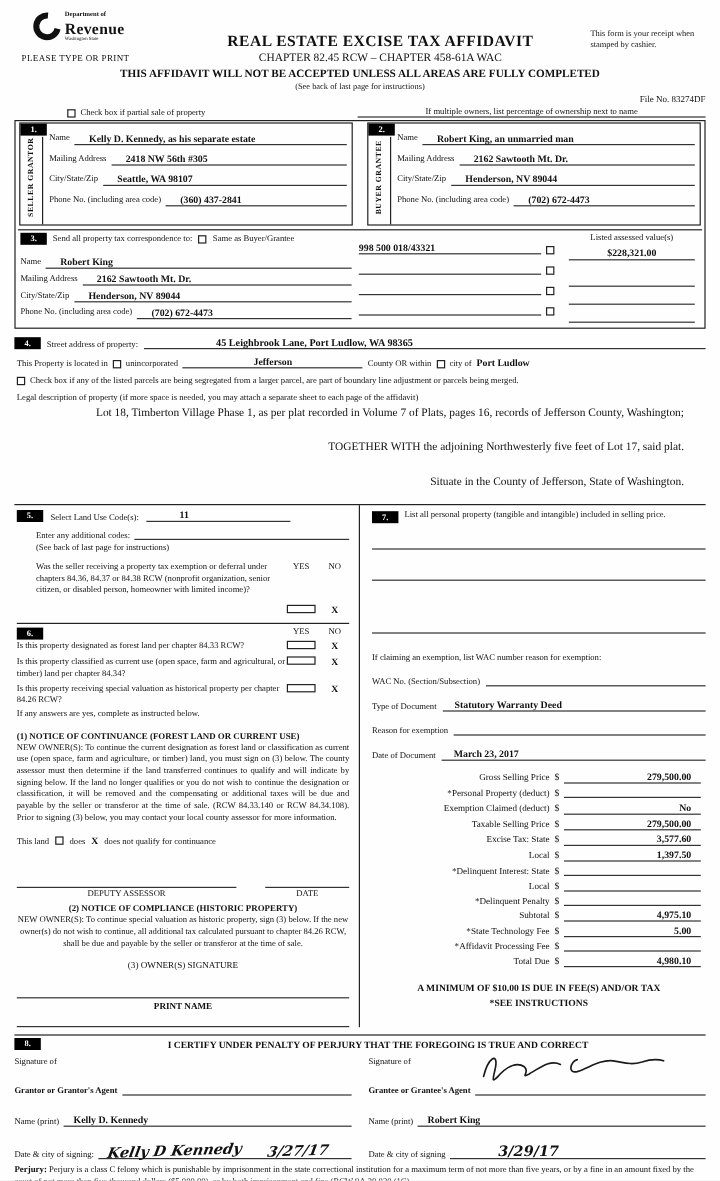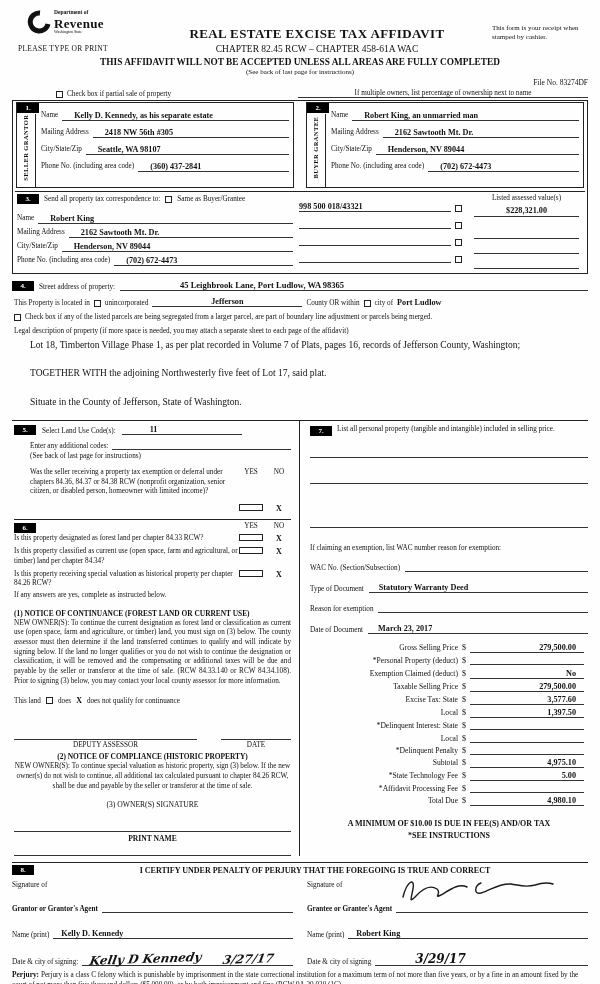--- a/index.html
+++ b/index.html
@@ -49,21 +49,21 @@
   .pline{flex:1;border-bottom:1px solid #333;font-weight:bold;font-size:8.2px;text-align:left;min-height:9px;}
   .aline{border-bottom:1px solid #333;margin:0 6px;min-height:9px;font-weight:bold;font-size:8.2px;}
   
   .sec4{margin-top:6px;font-size:7.2px;}
   .s4row{display:flex;align-items:flex-end;gap:5px;}
   .s4street{flex:1;border-bottom:1px solid #333;font-weight:bold;font-size:8.5px;padding-left:60px;}
   .s4loc{display:flex;align-items:flex-end;gap:4px;margin:6px 0 0 2px;}
   .s4county{width:150px;border-bottom:1px solid #333;text-align:center;font-weight:bold;font-size:8.2px;}
   .s4seg{display:flex;gap:4px;align-items:center;margin:6px 0 0 2px;}
   .legal-label{margin:6px 0 0 2px;}
-  .legal{font-size:9.5px;margin:4px 0 0 18px;line-height:1.3;width:540px;}
+  .legal{font-size:9.5px;margin:4px 0 0 18px;line-height:1.3;width:540px;text-align:right;}
   .legal+.legal{margin-top:16px;}
   
   .cols{display:flex;margin-top:12px;border-top:1px solid #222;}
   .lcol{width:288px;border-right:1px solid #222;padding:4px 8px 0 2px;font-size:7.2px;}
   .rcol{flex:1;padding:4px 0 0 10px;font-size:7.2px;display:flex;flex-direction:column;}
   .lu-row{display:flex;align-items:flex-end;gap:6px;}
   .lu-val{width:120px;border-bottom:1px solid #333;font-weight:bold;font-size:8.2px;padding-left:28px;}
   .addl{display:flex;align-items:flex-end;gap:4px;margin:7px 0 0 16px;border-top:0;}
   .addl-line{flex:1;border-bottom:1px solid #333;min-height:8px;}
   .sb2{margin:2px 0 0 16px;}

